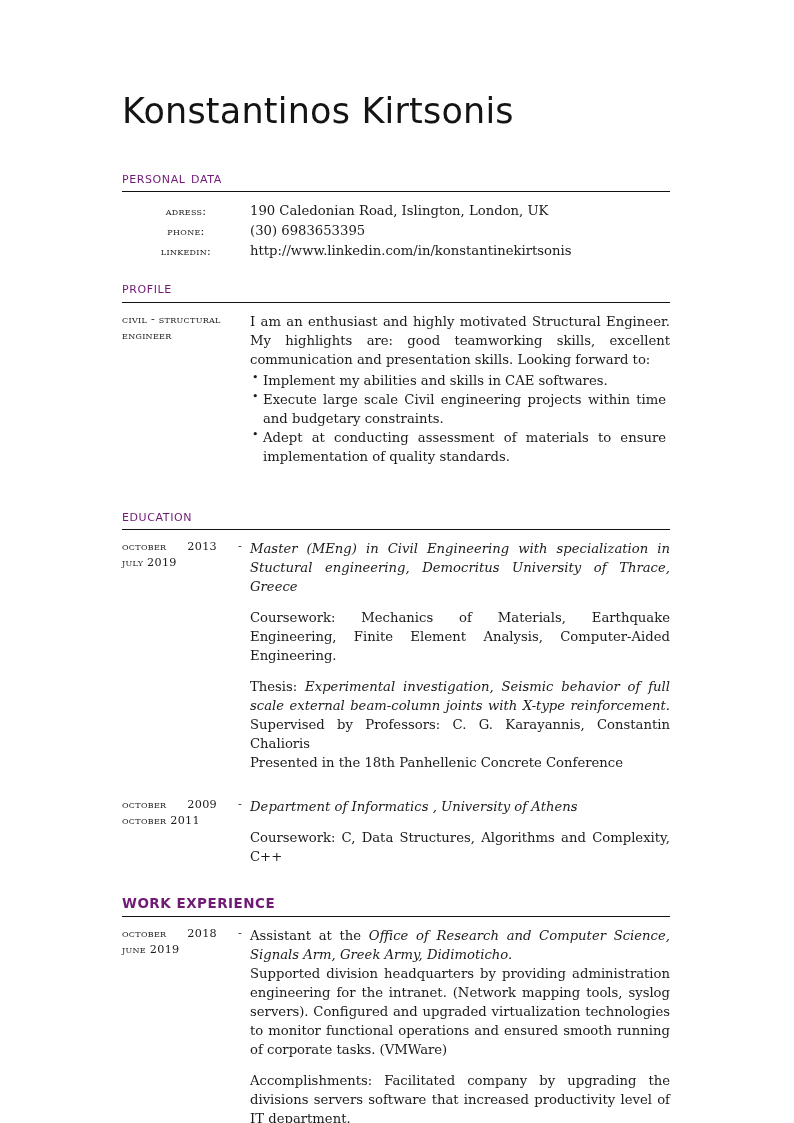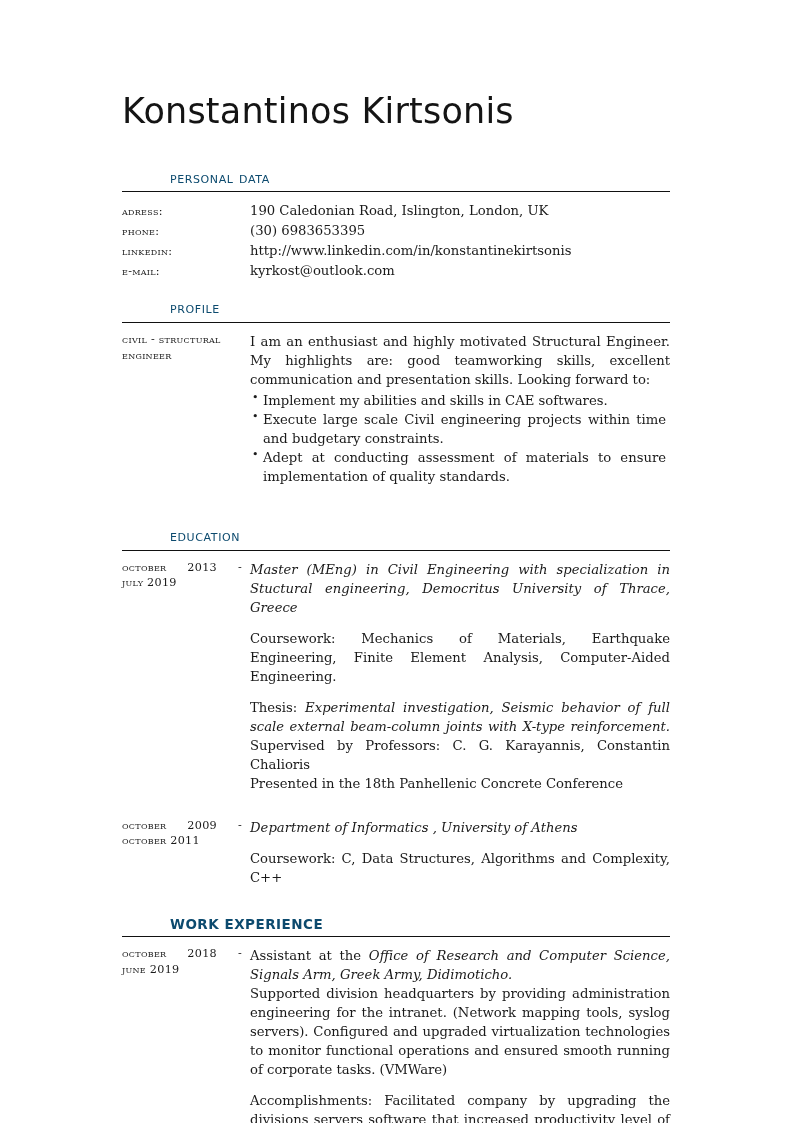--- a/index.html
+++ b/index.html
@@ -44,24 +44,23 @@
   .section {
     margin: 0 0 4px 0;
   }
   .section-title {
     font-family: "DejaVu Sans", "Liberation Sans", sans-serif;
     font-size: 15.5px;
     font-weight: 400;
     font-variant: small-caps;
     text-transform: lowercase;
     letter-spacing: 0.6px;
-    color: #0c4a6e;
+    color: #701a75;
     padding: 0 0 4px 0;
     line-height: 1.2;
-    margin-left: 48px;
   }
   
   .section-title.plain-caps {
     font-variant: normal;
     text-transform: uppercase;
     font-size: 13.5px;
     font-weight: 700;
     letter-spacing: 0.5px;
   }
   .rule {
@@ -129,20 +128,21 @@
     line-height: 1.52;
   }
   .contact-key {
     width: 128px;
     flex: 0 0 128px;
     font-size: 11.2px;
     font-variant: small-caps;
     text-transform: lowercase;
     letter-spacing: 0.3px;
     color: #1a1a1a;
+    text-align: center;
   }
   .contact-val {
     flex: 1 1 auto;
     font-size: 13.2px;
     color: #1a1a1a;
   }
 
   
   ul.bullets {
     list-style: none;
@@ -190,24 +190,20 @@
         <div class="contact-val">190 Caledonian Road, Islington, London, UK</div>
       </div>
       <div class="contact-row">
         <div class="contact-key">Phone:</div>
         <div class="contact-val">(30) 6983653395</div>
       </div>
       <div class="contact-row">
         <div class="contact-key">Linkedin:</div>
         <div class="contact-val">http://www.linkedin.com/in/konstantinekirtsonis</div>
       </div>
-      <div class="contact-row">
-        <div class="contact-key">E-mail:</div>
-        <div class="contact-val">kyrkost@outlook.com</div>
-      </div>
     </div>
 
     <div class="gap-personal"></div>
 
     <div class="section">
       <div class="section-title">Profile</div>
       <div class="rule"></div>
 
       <div class="row">
         <div class="col-label">

